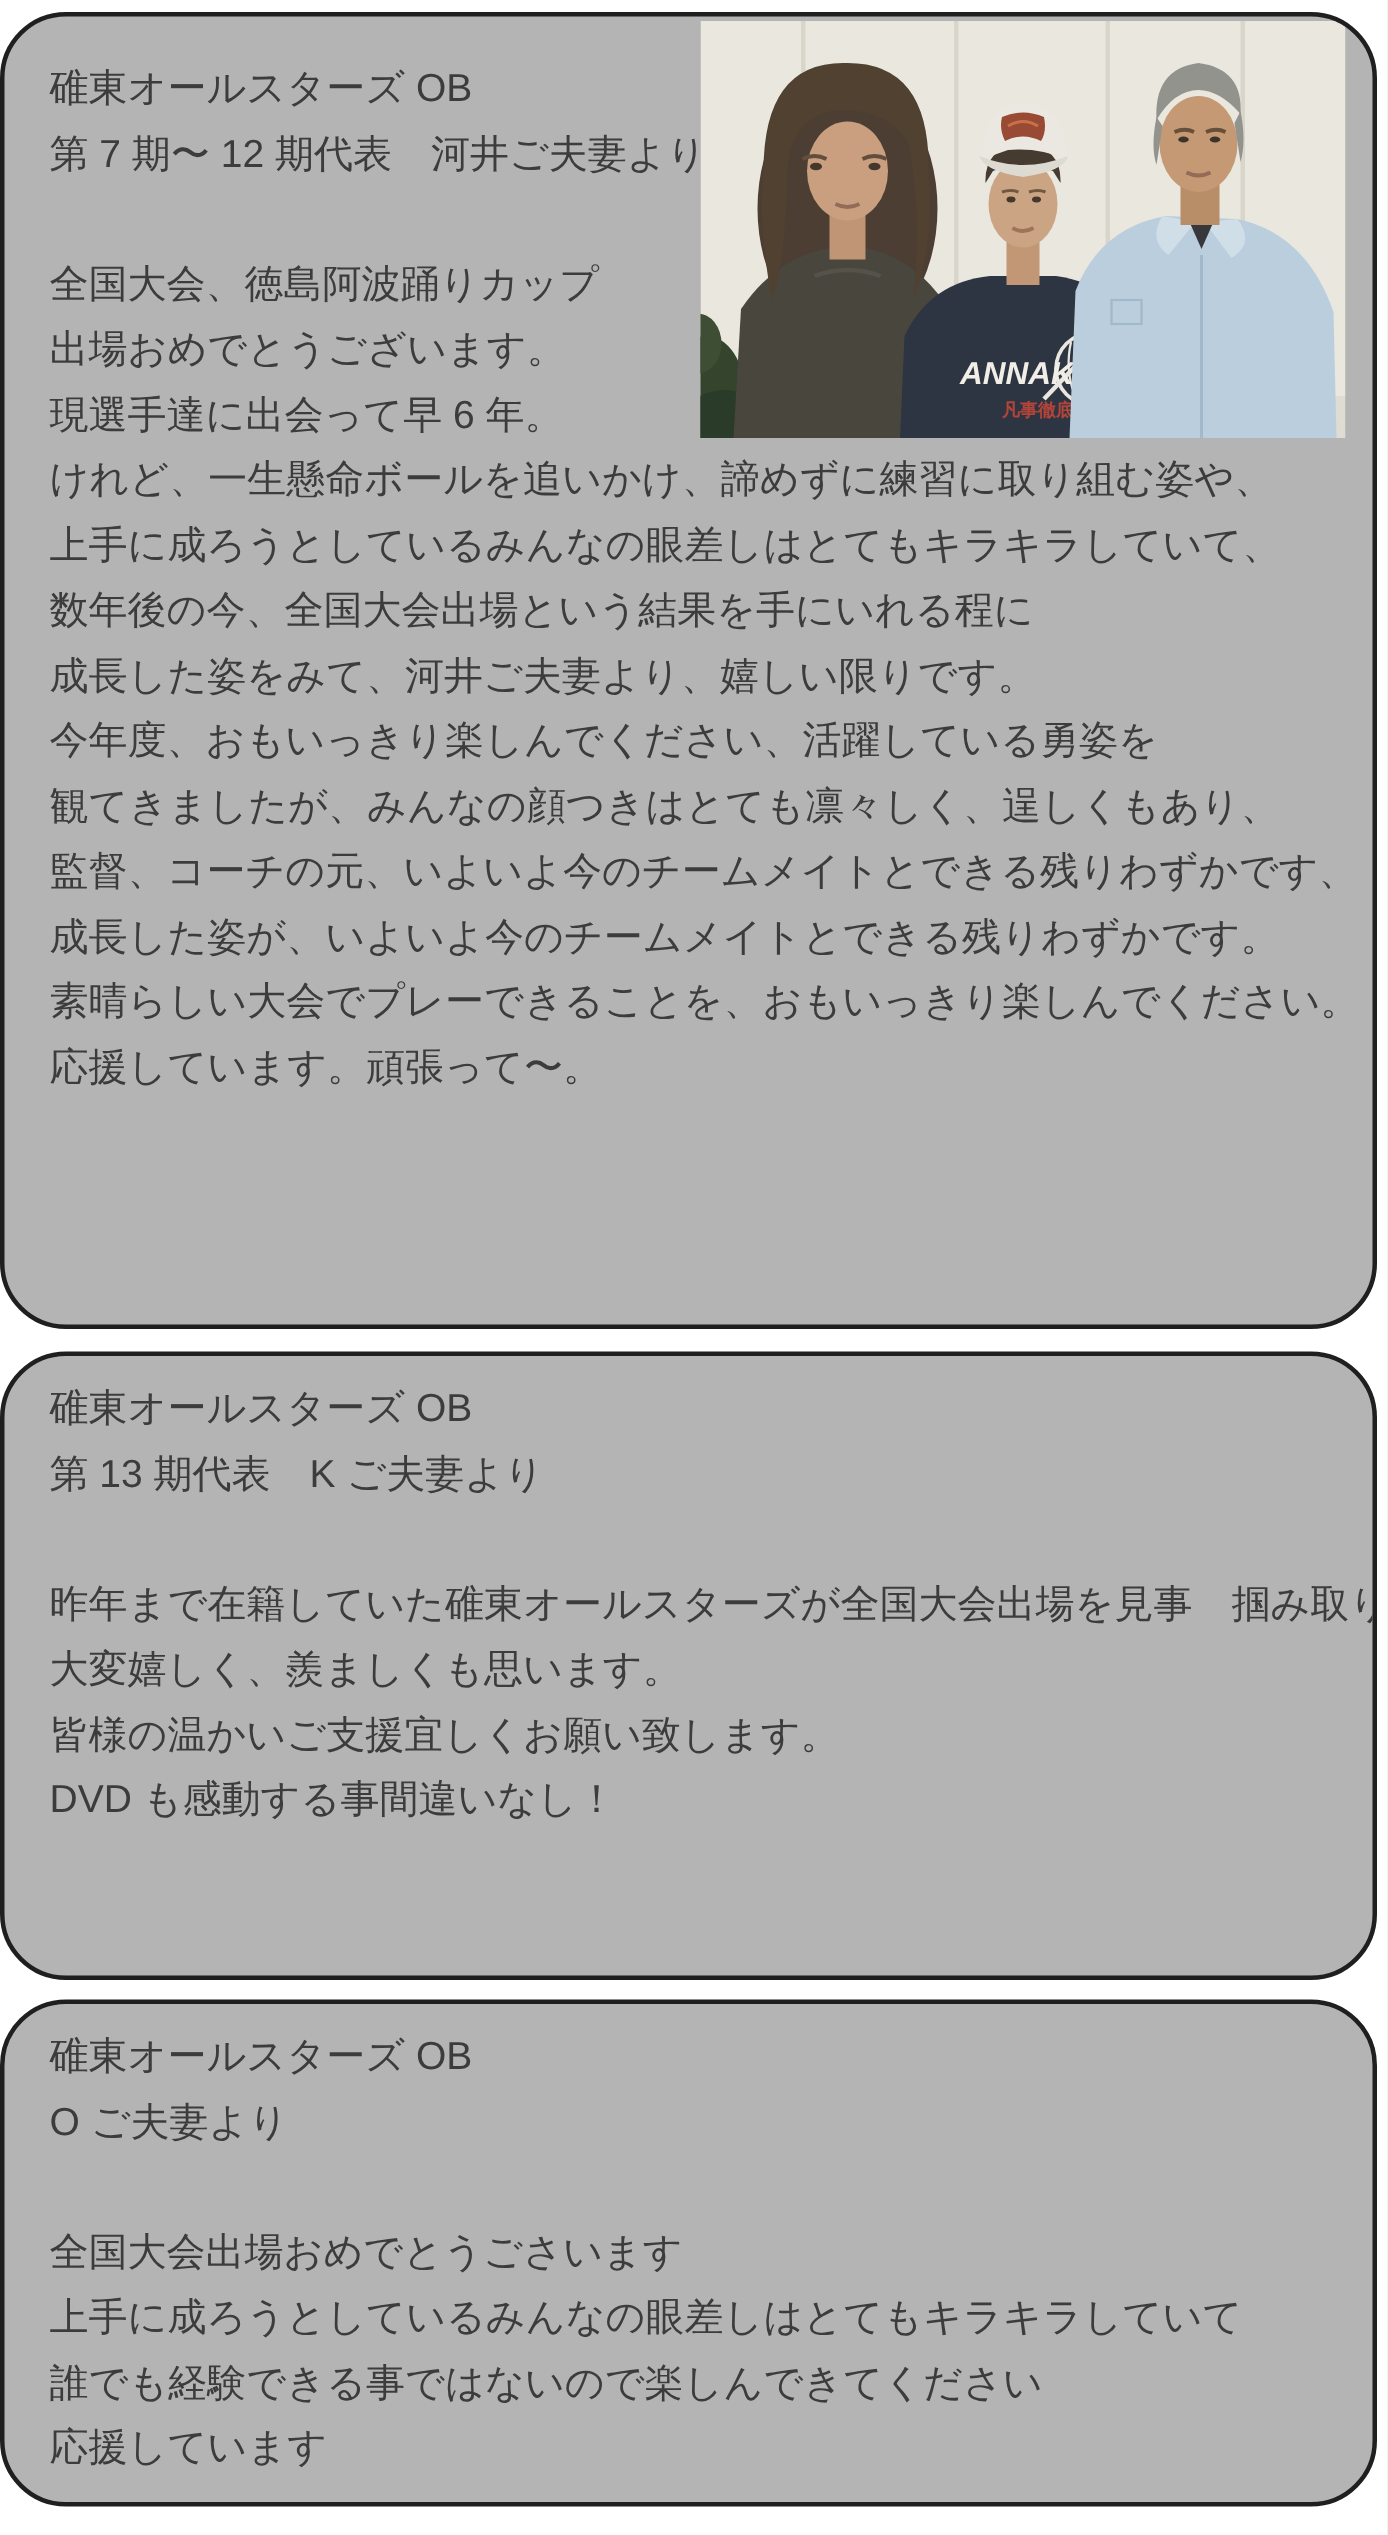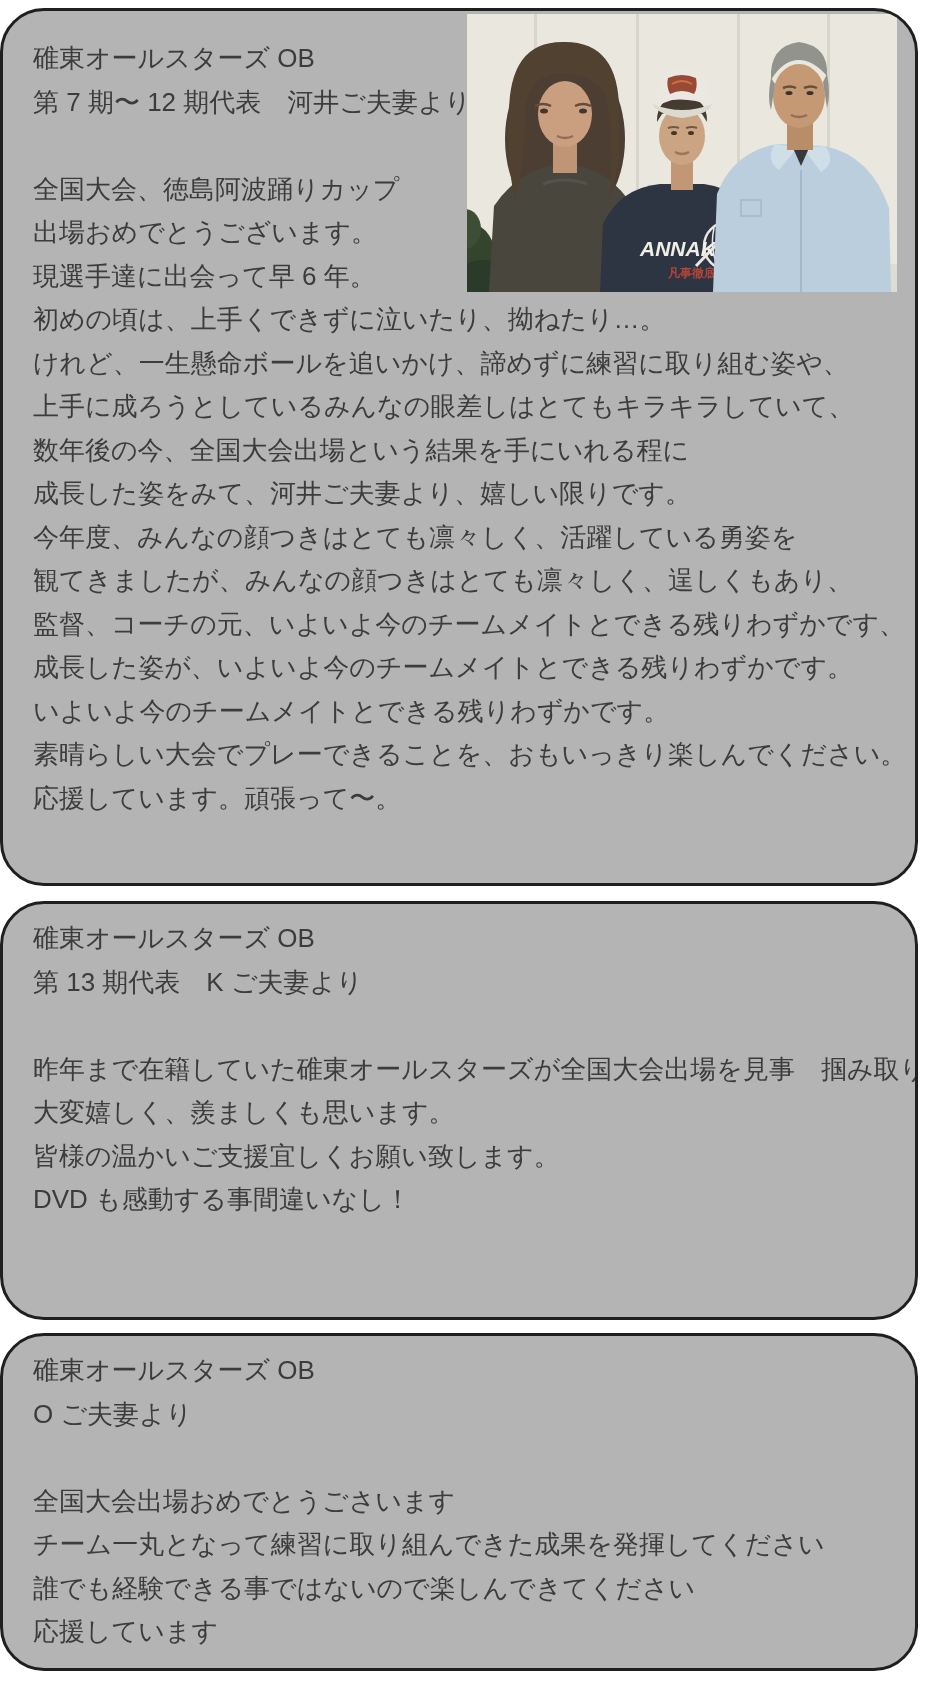--- a/index.html
+++ b/index.html
@@ -111,47 +111,45 @@
         <rect x="0" y="0" width="430" height="278" fill="#f3e7d2" opacity="0.06"></rect>
       </svg>
     </div>
 
     <div class="line">碓東オールスターズ OB</div>
     <div class="line">第 7 期〜 12 期代表　河井ご夫妻より</div>
     <div class="line"></div>
     <div class="line">全国大会、徳島阿波踊りカップ</div>
     <div class="line">出場おめでとうございます。</div>
     <div class="line">現選手達に出会って早 6 年。</div>
-    <div class="line">初めの頃は、上手くできずに泣いたり、拗ねたり…。</div>
     <div class="line">けれど、一生懸命ボールを追いかけ、諦めずに練習に取り組む姿や、</div>
     <div class="line">上手に成ろうとしているみんなの眼差しはとてもキラキラしていて、</div>
     <div class="line">数年後の今、全国大会出場という結果を手にいれる程に</div>
     <div class="line">成長した姿をみて、河井ご夫妻より、嬉しい限りです。</div>
-    <div class="line">今年度、みんなの顔つきはとても凛々しく、活躍している勇姿を</div>
+    <div class="line">今年度、おもいっきり楽しんでください、活躍している勇姿を</div>
     <div class="line">観てきましたが、みんなの顔つきはとても凛々しく、逞しくもあり、</div>
     <div class="line">監督、コーチの元、いよいよ今のチームメイトとできる残りわずかです、</div>
     <div class="line">成長した姿が、いよいよ今のチームメイトとできる残りわずかです。</div>
-    <div class="line">いよいよ今のチームメイトとできる残りわずかです。</div>
     <div class="line">素晴らしい大会でプレーできることを、おもいっきり楽しんでください。</div>
     <div class="line">応援しています。頑張って〜。</div>
   </section>
 
   <section class="box box2">
     <div class="line">碓東オールスターズ OB</div>
     <div class="line">第 13 期代表　K ご夫妻より</div>
     <div class="line"></div>
     <div class="line">昨年まで在籍していた碓東オールスターズが全国大会出場を見事　掴み取り</div>
     <div class="line">大変嬉しく、羨ましくも思います。</div>
     <div class="line">皆様の温かいご支援宜しくお願い致します。</div>
     <div class="line">DVD も感動する事間違いなし！</div>
   </section>
 
   <section class="box box3">
     <div class="line">碓東オールスターズ OB</div>
     <div class="line">O ご夫妻より</div>
     <div class="line"></div>
     <div class="line">全国大会出場おめでとうごさいます</div>
-    <div class="line">チーム一丸となって練習に取り組んできた成果を発揮してください</div>
+    <div class="line">上手に成ろうとしているみんなの眼差しはとてもキラキラしていて</div>
     <div class="line">誰でも経験できる事ではないので楽しんできてください</div>
     <div class="line">応援しています</div>
   </section>
 
 </div>
 
 </body></html>

